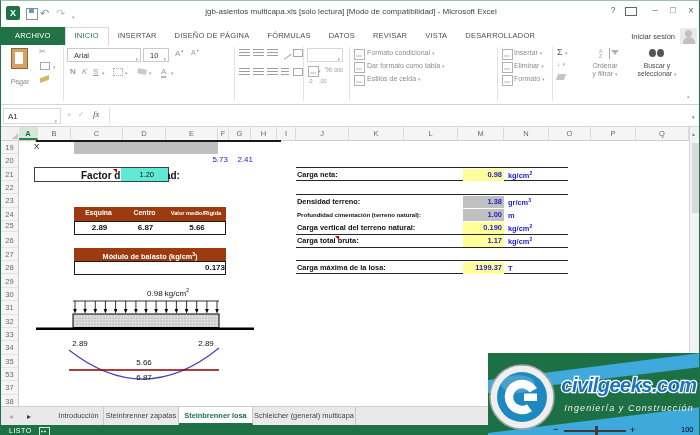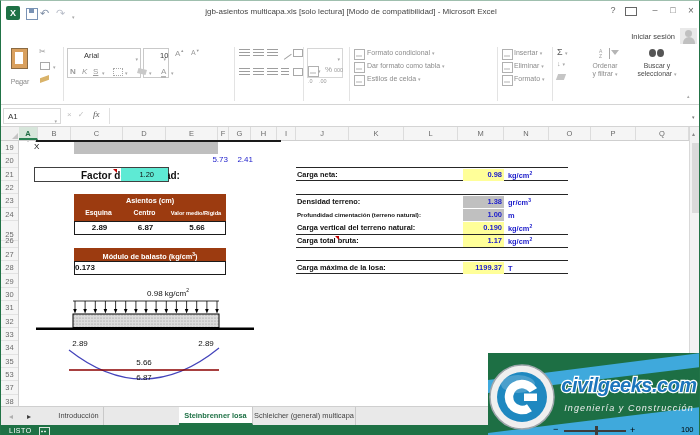--- a/index.html
+++ b/index.html
@@ -24,21 +24,21 @@
   #signin{right:24px;top:31px;font-size:7.5px;color:#444;}
   #avatar{right:2px;top:27px;width:17px;height:16px;background:#e9e9e9;}
   #avatar b{position:absolute;left:5px;top:2px;width:7px;height:7px;border-radius:50%;background:#c0c0c0;}
   #avatar i{position:absolute;left:2.5px;top:9px;width:12px;height:7px;border-radius:6px 6px 0 0;background:#c0c0c0;}
   
   #ribbon{left:0;top:44px;width:700px;height:60px;background:#fff;border-bottom:1px solid #d4d4d4;box-sizing:border-box;}
   .gsep{top:2px;width:1px;height:54px;background:#e3e3e3;}
   .glabel{top:89px;font-size:6.8px;color:#868686;text-align:center;}
   .launcher{top:90px;width:5px;height:5px;border-right:1px solid #9a9a9a;border-bottom:1px solid #9a9a9a;}
   .dd{font-size:5px;color:#a8a8a8;}
-  .combo{height:30px;border:1px solid #c9c9c9;background:#fff;font-size:7.5px;color:#333;line-height:13px;padding-left:16px;box-sizing:border-box;}
+  .combo{height:14px;border:1px solid #c9c9c9;background:#fff;font-size:7.5px;color:#333;line-height:13px;padding-left:6px;box-sizing:border-box;}
   .combo .dd{position:absolute;right:2px;top:4px;}
   .mini{font-size:8px;color:#9a9a9a;}
   .lineicon{width:11px;height:8px;background:repeating-linear-gradient(#9e9e9e 0 1px,transparent 1px 3px);}
   .boxicon{width:10px;height:8px;border:1px solid #a8a8a8;box-sizing:border-box;}
   .sq{width:9px;height:9px;border:1px solid #b0b0b0;background:linear-gradient(#d9d9d9,#d9d9d9) 1px 5px/6px 2px no-repeat;}
   .rlbl{font-size:7px;color:#8c8c8c;white-space:nowrap;}
   .big2{font-size:6.8px;color:#8c8c8c;text-align:center;line-height:1.25;}
   
   #fbar{left:0;top:105px;width:700px;height:21px;background:#fff;border-bottom:1px solid #d4d4d4;box-sizing:border-box;}
   #namebox{left:2px;top:2px;width:58px;height:16px;border:1px solid #d9d9d9;font-size:8px;color:#333;line-height:15px;padding-left:4px;box-sizing:border-box;background:#fff;}
@@ -65,21 +65,21 @@
   #factorbox .flabel{position:absolute;left:2px;top:2px;font-size:10px;font-weight:bold;color:#111;white-space:nowrap;padding-left:44px;}
   #factorbox .fval{position:absolute;left:86px;top:0;width:47px;height:13px;background:#5eead4;font-size:7.5px;color:#111;text-align:right;line-height:13px;padding-right:14px;box-sizing:border-box;}
   .cmark{width:0;height:0;border-left:4px solid transparent;border-top:4px solid #c00000;}
   .banner{background:#9C3B10;color:#fff;}
   #asientos-title{left:73px;top:193px;width:152px;height:13px;font-size:7.3px;font-weight:bold;text-align:center;line-height:14px;}
   #asientos-heads{left:73px;top:206px;width:152px;height:14px;}
   #asientos-heads span{position:absolute;top:2px;color:#fff;font-weight:bold;text-align:center;}
   #asientos-vals{left:73px;top:220px;width:152px;height:14px;background:#fff;border:1px solid #1a1a1a;box-sizing:border-box;}
   #asientos-vals span{position:absolute;top:1px;font-size:8px;font-weight:bold;color:#111;text-align:center;}
   #balasto-title{left:73px;top:247px;width:152px;height:13px;font-size:7.3px;font-weight:bold;text-align:center;line-height:13px;}
-  #balasto-val{left:73px;top:260px;width:152px;height:14px;background:#fff;border:1px solid #1a1a1a;box-sizing:border-box;font-size:8px;font-weight:bold;color:#111;text-align:left;line-height:12px;}
+  #balasto-val{left:73px;top:260px;width:152px;height:14px;background:#fff;border:1px solid #1a1a1a;box-sizing:border-box;font-size:8px;font-weight:bold;color:#111;text-align:right;line-height:12px;}
   sup{font-size:5px;}
   
   .rrow{left:295px;width:272px;height:14px;box-sizing:border-box;}
   .rrow .rlabel{position:absolute;left:1px;top:2px;font-size:7.4px;font-weight:bold;color:#111;white-space:nowrap;}
   .rrow .rval{position:absolute;left:167px;top:1px;width:41px;height:12px;font-size:7.5px;font-weight:bold;color:#2222CC;text-align:right;line-height:12px;padding-right:2px;box-sizing:border-box;background:#FFFF99;}
   .rrow .rval.grayfill{background:#C0C0C0;}
   .rrow .runit{position:absolute;left:212px;top:2px;font-size:7.4px;font-weight:bold;color:#2222CC;white-space:nowrap;}
   #rr0{top:166px;border-top:1px solid #262626;border-bottom:1px solid #262626;}
   #rr1{top:193px;border-top:1px solid #262626;}
   #rr2{top:207px;} #rr2 .rlabel{font-size:6.1px;top:3px;}
@@ -121,20 +121,31 @@
     <div class="abs qat" style="left:55px;color:#b9bec9">↷</div>
     <div class="abs qat dd" style="left:71px;top:9px">▾</div>
     <div id="title" class="abs">jgb-asientos multicapa.xls  [solo lectura]  [Modo de compatibilidad] - Microsoft Excel</div>
     <div class="abs winctl" style="left:604px">?</div>
     <div class="abs winctl" style="left:624px;top:6px;width:10px;height:7px;border:1px solid #666"></div>
     <div class="abs winctl" style="left:646px">–</div>
     <div class="abs winctl" style="left:664px">□</div>
     <div class="abs winctl" style="left:682px;font-size:10px">×</div>
   </div>
 
+  <div id="tabstrip" class="abs">
+      <div class="rtab file">ARCHIVO</div>
+      <div class="rtab active">INICIO</div>
+      <div class="rtab">INSERTAR</div>
+      <div class="rtab">DISEÑO DE PÁGINA</div>
+      <div class="rtab">FÓRMULAS</div>
+      <div class="rtab">DATOS</div>
+      <div class="rtab">REVISAR</div>
+      <div class="rtab">VISTA</div>
+      <div class="rtab">DESARROLLADOR</div>
+    </div>
   <div id="signin" class="abs">Iniciar sesión</div>
   <div id="avatar" class="abs">
       <b></b>
       <i></i>
     </div>
 
   <div id="ribbon" class="abs">
 
     <div class="abs" style="left:6px;top:3px;width:26px;height:38px">
       <div class="abs" style="left:4px;top:0;width:15px;height:19px;background:#d9a05e;border:1px solid #8a6a42">
@@ -269,21 +280,21 @@
       <div class="abs colh" style="left: 635px; width: 53px;">Q</div>
     </div>
 
   <div id="rowhdr" class="abs">
       <div class="abs rowh" style="top: 0px; height: 13.35px; line-height: 13.35px;">19</div>
       <div class="abs rowh" style="top: 13.35px; height: 13.35px; line-height: 13.35px;">20</div>
       <div class="abs rowh" style="top: 26.7px; height: 13.35px; line-height: 13.35px;">21</div>
       <div class="abs rowh" style="top: 40.05px; height: 13.35px; line-height: 13.35px;">22</div>
       <div class="abs rowh" style="top: 53.4px; height: 13.35px; line-height: 13.35px;">23</div>
       <div class="abs rowh" style="top: 66.75px; height: 13.35px; line-height: 13.35px;">24</div>
-      <div class="abs rowh" style="top: 87px; height: 13.35px; line-height: 13.35px;">25</div>
+      <div class="abs rowh" style="top: 78px; height: 13.35px; line-height: 13.35px;">25</div>
       <div class="abs rowh" style="top: 93.45px; height: 13.35px; line-height: 13.35px; text-align: center;">26</div>
       <div class="abs rowh" style="top: 106.8px; height: 13.35px; line-height: 13.35px;">27</div>
       <div class="abs rowh" style="top: 120.15px; height: 13.35px; line-height: 13.35px;">28</div>
       <div class="abs rowh" style="top: 133.5px; height: 13.35px; line-height: 13.35px;">29</div>
       <div class="abs rowh" style="top: 146.85px; height: 13.35px; line-height: 13.35px;">30</div>
       <div class="abs rowh" style="top: 160.2px; height: 13.35px; line-height: 13.35px;">31</div>
       <div class="abs rowh" style="top: 173.55px; height: 13.35px; line-height: 13.35px;">32</div>
       <div class="abs rowh" style="top: 186.9px; height: 13.35px; line-height: 13.35px;">33</div>
       <div class="abs rowh" style="top: 200.25px; height: 13.35px; line-height: 13.35px;">34</div>
       <div class="abs rowh" style="top: 213.6px; height: 13.35px; line-height: 13.35px;">35</div>
@@ -302,21 +313,20 @@
   <div id="graybar" class="abs"></div>
   <div class="abs cellnum" style="left:200px;top:154px;width:27px">5.73</div>
   <div class="abs cellnum" style="left:227px;top:154px;width:25px">2.41</div>
 
   <div id="factorbox" class="abs">
     <span class="flabel">Factor de seguridad:</span>
     <span class="fval">1.20</span>
   </div>
   <div class="abs cmark" style="left:112px;top:168px"></div>
 
-  <div id="asientos-title" class="abs banner">Asientos (cm)</div>
   <div id="asientos-heads" class="abs banner">
     <span style="left:0;width:49px;font-size:6.8px">Esquina</span>
     <span style="left:49px;width:43px;font-size:6.8px">Centro</span>
     <span style="left:92px;width:60px;font-size:5.6px;top:3px">Valor medio/Rígida</span>
   </div>
   <div id="asientos-vals" class="abs">
     <span style="left:0;width:49px">2.89</span>
     <span style="left:49px;width:43px">6.87</span>
     <span style="left:92px;width:60px">5.66</span>
   </div>
@@ -393,20 +403,21 @@
   <div id="dload" class="abs"><span>0.98 kg/cm</span><sup>2</sup></div>
   <div class="abs dnum" style="left:66px;top:338px">2.89</div>
   <div class="abs dnum" style="left:192px;top:338px">2.89</div>
   <div class="abs dnum" style="left:130px;top:357px">5.66</div>
   <div class="abs dnum" style="left:130px;top:372px">6.87</div>
 
   <div id="tabbar" class="abs">
     <span class="abs navarr" style="left:8px;color:#b0b0b0">◂</span>
     <span class="abs navarr" style="left:26px;color:#3a3a3a">▸</span>
   <div class="abs stab" style="left: 53px; width: 50px;">Introducción</div>
+      <div class="abs stab" style="left: 103px; width: 75px;">Steinbrenner zapatas</div>
       <div class="abs stab" style="left: 252px; width: 103px;">Schleicher (general) multicapa</div>
       <div class="abs stab active" style="left: 178px; width: 74px;">Steinbrenner losa</div>
       <div class="abs stab" style="left: 355px; width: 330px;">S</div>
     </div>
 
   <div id="statusbar" class="abs">
     <span id="listo" class="abs">LISTO</span>
     <span id="macroicon" class="abs"></span>
   </div>
 

